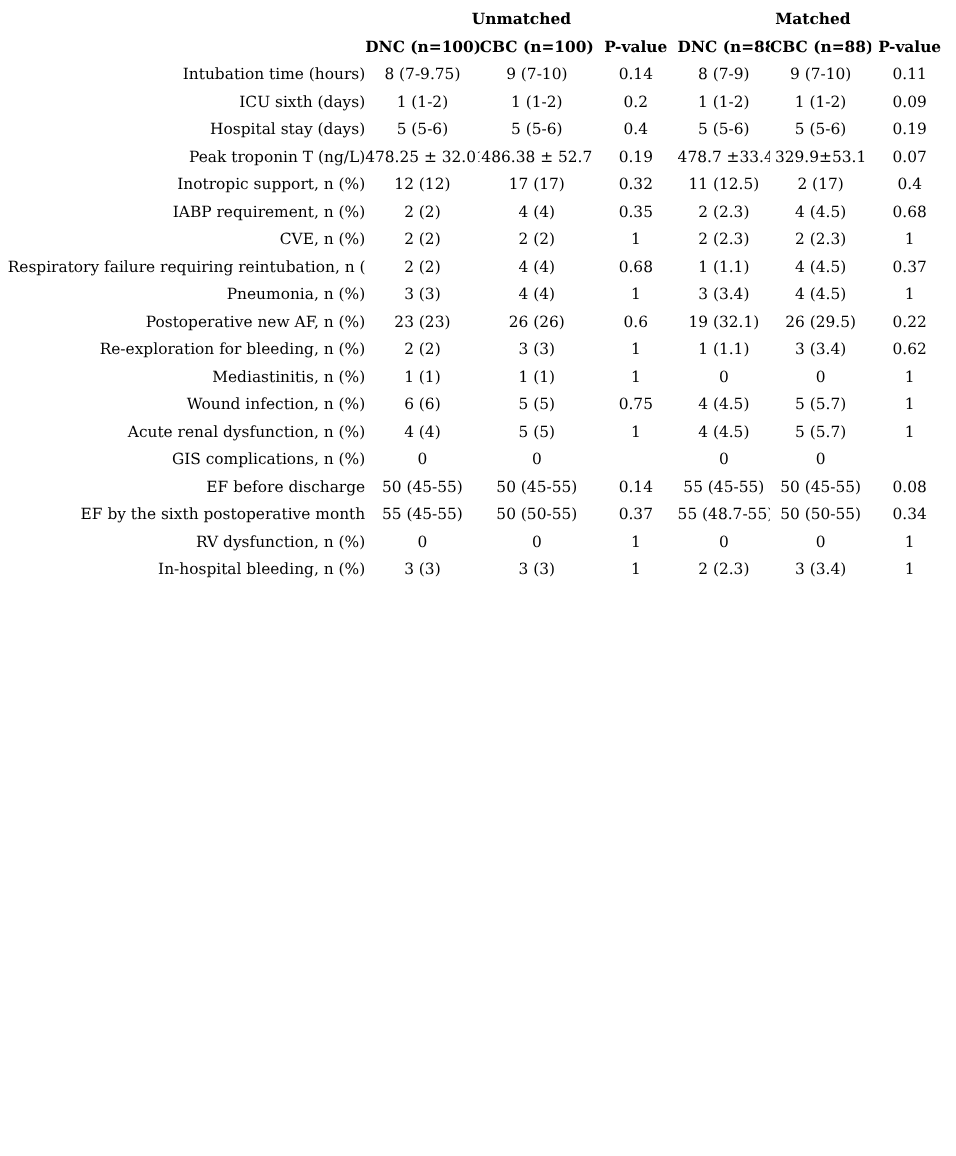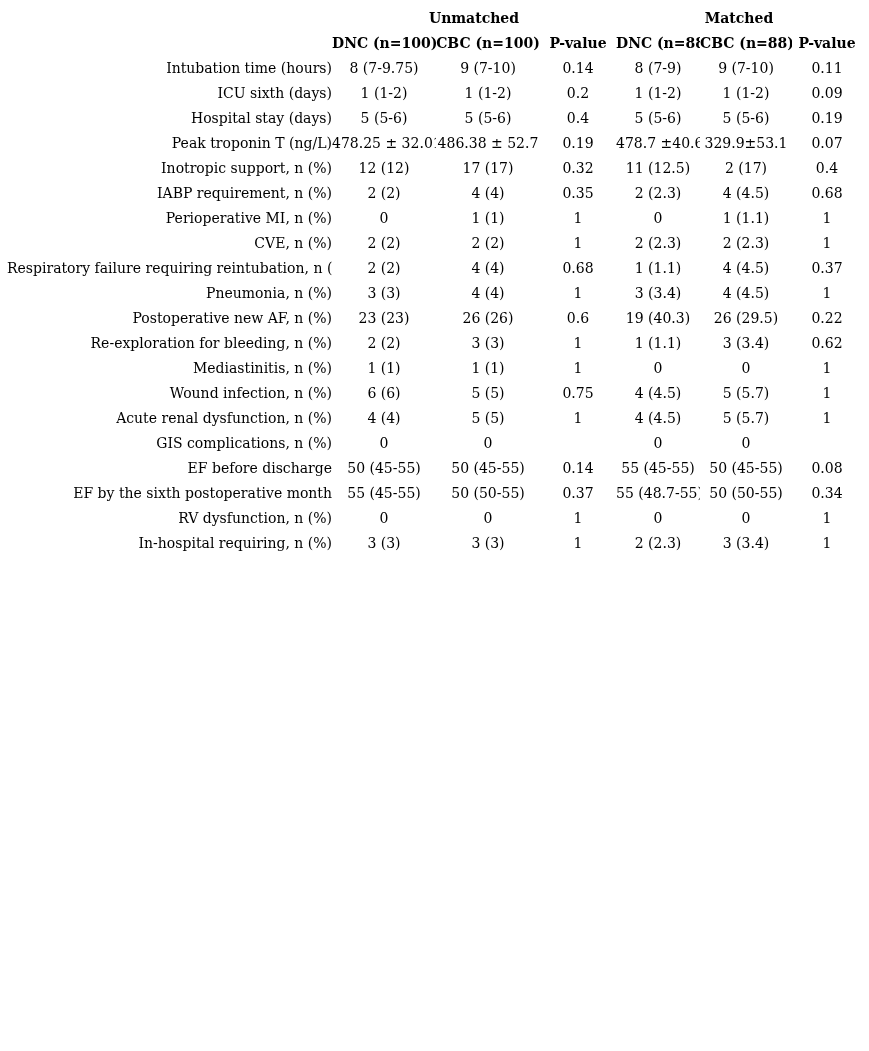--- a/index.html
+++ b/index.html
@@ -109,21 +109,21 @@
           <td>0.4</td>
           <td>5 (5-6)</td>
           <td>5 (5-6)</td>
           <td>0.19</td>
         </tr>
         <tr>
           <td class="rowlabel">Peak troponin T (ng/L)</td>
           <td>478.25 ± 32.01</td>
           <td>486.38 ± 52.7</td>
           <td>0.19</td>
-          <td>478.7 ±40.6</td>
+          <td>478.7 ±33.4</td>
           <td>329.9±53.1</td>
           <td>0.07</td>
         </tr>
         <tr>
           <td class="rowlabel">Inotropic support, n (%)</td>
           <td>12 (12)</td>
           <td>17 (17)</td>
           <td>0.32</td>
           <td>11 (12.5)</td>
           <td>2 (17)</td>
@@ -132,29 +132,20 @@
         <tr>
           <td class="rowlabel">IABP requirement, n (%)</td>
           <td>2 (2)</td>
           <td>4 (4)</td>
           <td>0.35</td>
           <td>2 (2.3)</td>
           <td>4 (4.5)</td>
           <td>0.68</td>
         </tr>
         <tr>
-          <td class="rowlabel">Perioperative MI, n (%)</td>
-          <td>0</td>
-          <td>1 (1)</td>
-          <td>1</td>
-          <td>0</td>
-          <td>1 (1.1)</td>
-          <td>1</td>
-        </tr>
-        <tr>
           <td class="rowlabel">CVE, n (%)</td>
           <td>2 (2)</td>
           <td>2 (2)</td>
           <td>1</td>
           <td>2 (2.3)</td>
           <td>2 (2.3)</td>
           <td>1</td>
         </tr>
         <tr>
           <td class="rowlabel">Respiratory failure requiring reintubation, n (%)</td>
@@ -172,21 +163,21 @@
           <td>1</td>
           <td>3 (3.4)</td>
           <td>4 (4.5)</td>
           <td>1</td>
         </tr>
         <tr>
           <td class="rowlabel">Postoperative new AF, n (%)</td>
           <td>23 (23)</td>
           <td>26 (26)</td>
           <td>0.6</td>
-          <td>19 (40.3)</td>
+          <td>19 (32.1)</td>
           <td>26 (29.5)</td>
           <td>0.22</td>
         </tr>
         <tr>
           <td class="rowlabel">Re-exploration for bleeding, n (%)</td>
           <td>2 (2)</td>
           <td>3 (3)</td>
           <td>1</td>
           <td>1 (1.1)</td>
           <td>3 (3.4)</td>
@@ -249,21 +240,21 @@
         <tr>
           <td class="rowlabel">RV dysfunction, n (%)</td>
           <td>0</td>
           <td>0</td>
           <td>1</td>
           <td>0</td>
           <td>0</td>
           <td>1</td>
         </tr>
         <tr>
-          <td class="rowlabel">In-hospital requiring, n (%)</td>
+          <td class="rowlabel">In-hospital bleeding, n (%)</td>
           <td>3 (3)</td>
           <td>3 (3)</td>
           <td>1</td>
           <td>2 (2.3)</td>
           <td>3 (3.4)</td>
           <td>1</td>
         </tr>
       </tbody>
   </table>
 </div>

